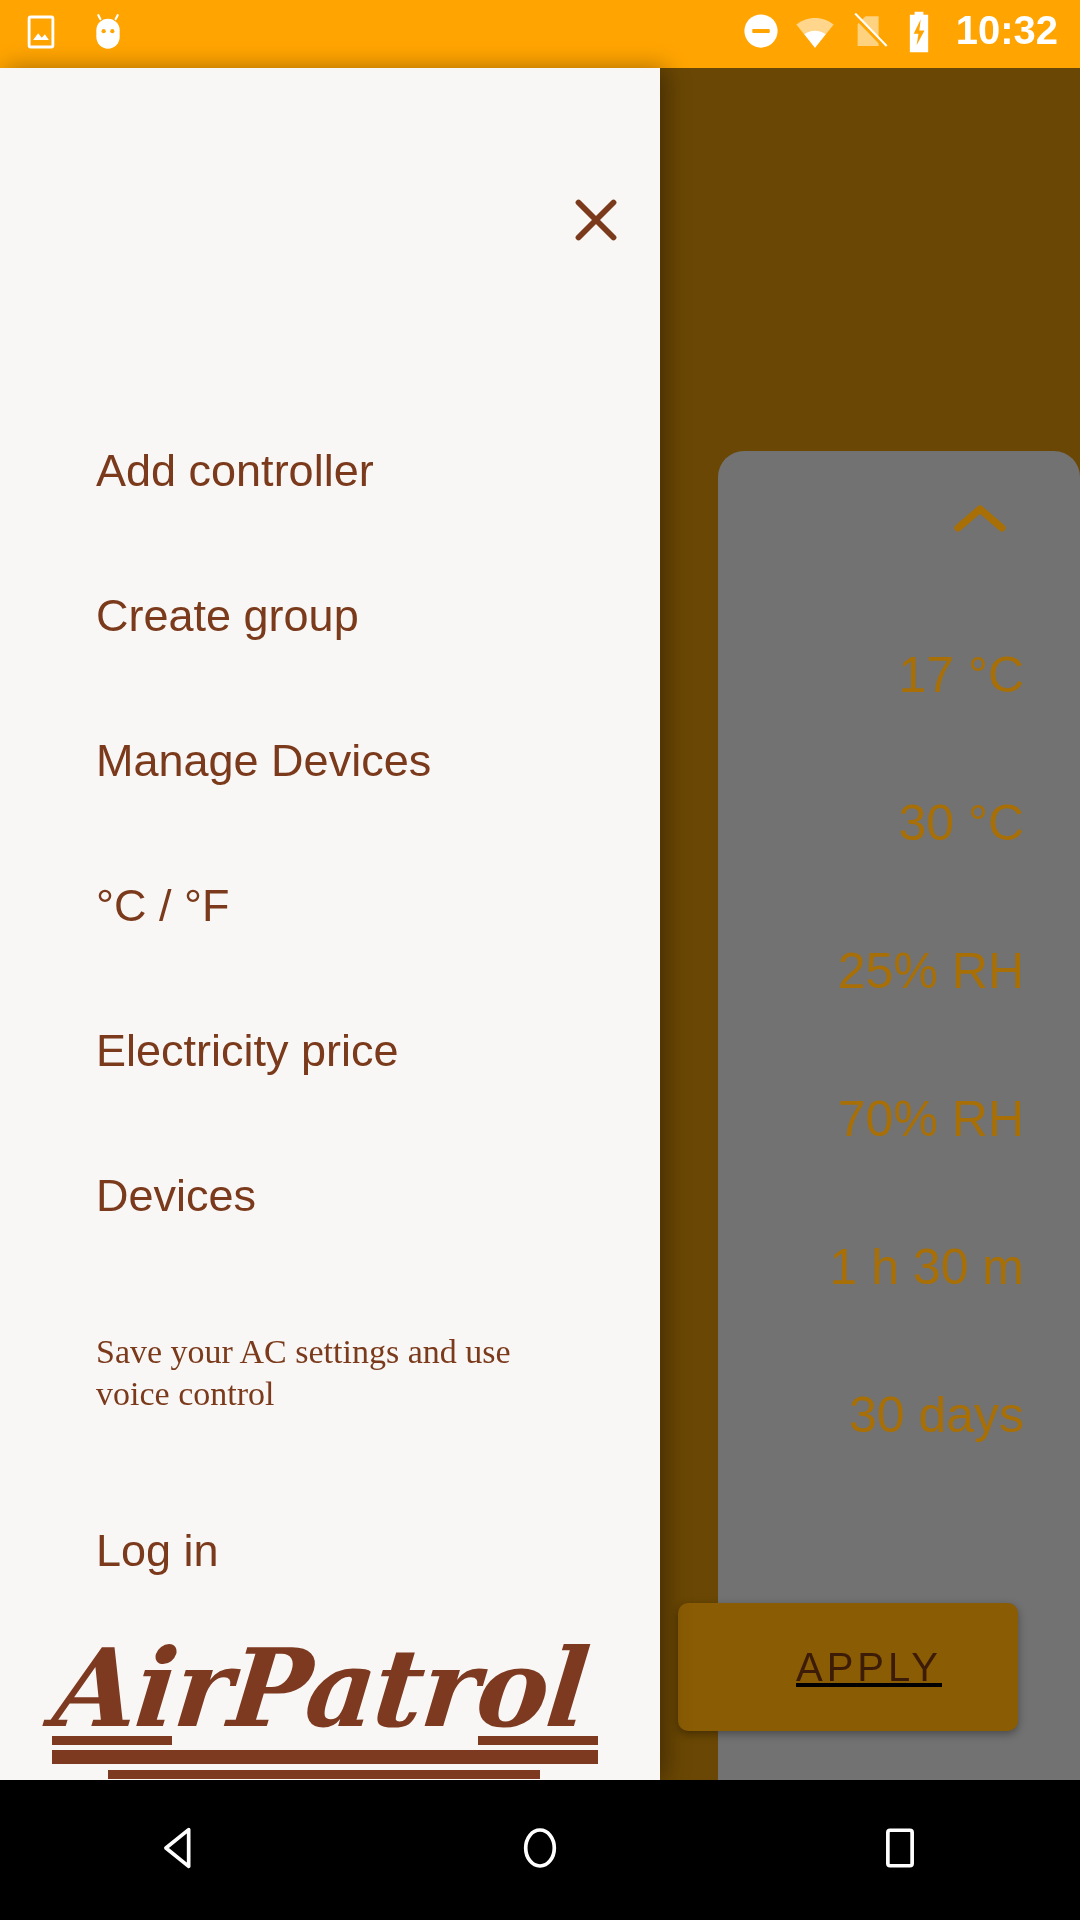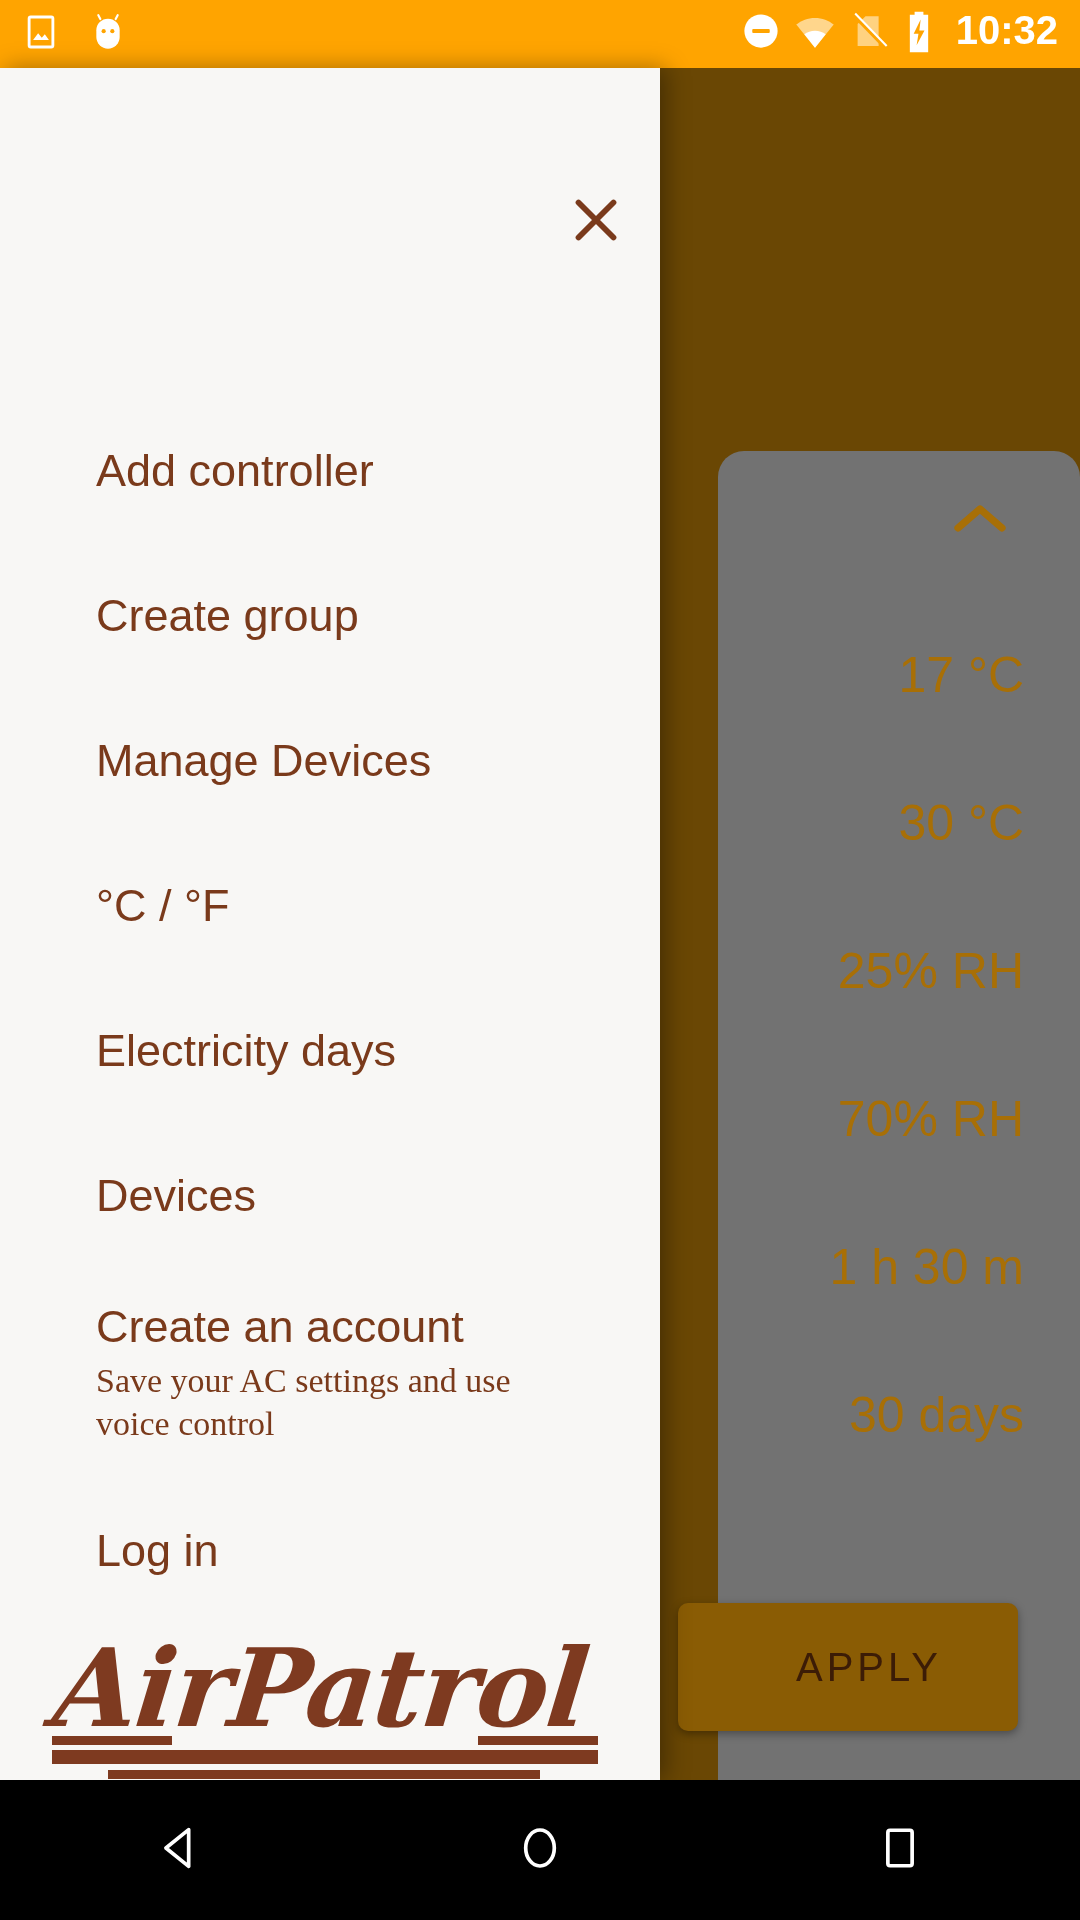--- a/index.html
+++ b/index.html
@@ -61,20 +61,21 @@
     color:#A86F06; font-size:50px; white-space:nowrap;
   }
   .apply-btn {
     position:absolute; left:-40px; top:1152px;
     width:340px; height:128px;
     background:#8A5C04;
     border-radius:10px;
     display:flex; align-items:center;
     padding-left:118px;
     box-shadow:0 3px 8px rgba(0,0,0,0.35);
+    text-decoration:underline;
   }
   .apply-btn span {
     color:#3C1C06; font-size:40px;
     letter-spacing:4px; font-weight:500;
   }
 
   
   .drawer {
     position:absolute; top:68px; left:0;
     width:660px; height:1712px;
@@ -226,27 +227,26 @@
       <div class="menu-item">
         <span class="label">Create group</span>
       </div>
       <div class="menu-item">
         <span class="label">Manage Devices</span>
       </div>
       <div class="menu-item">
         <span class="label">°C / °F</span>
       </div>
       <div class="menu-item">
-        <span class="label">Electricity days</span>
+        <span class="label">Electricity price</span>
       </div>
       <div class="menu-item">
         <span class="label">Devices</span>
       </div>
       <div class="menu-item account">
-        <span class="label">Create an account</span>
         <span class="sub">Save your AC settings and use voice control</span>
       </div>
       <div class="menu-item">
         <span class="label">Log in</span>
       </div>
     </div>
 
     <div class="logo-wrap">
       <svg width="660" height="190" viewBox="0 0 660 190">
         <text x="330" y="128" text-anchor="middle" font-family="'DejaVu Serif', serif" font-size="108" font-style="italic" font-weight="bold" fill="#7E3A20" letter-spacing="-2" transform="skewX(-6)">AirPatrol</text>

